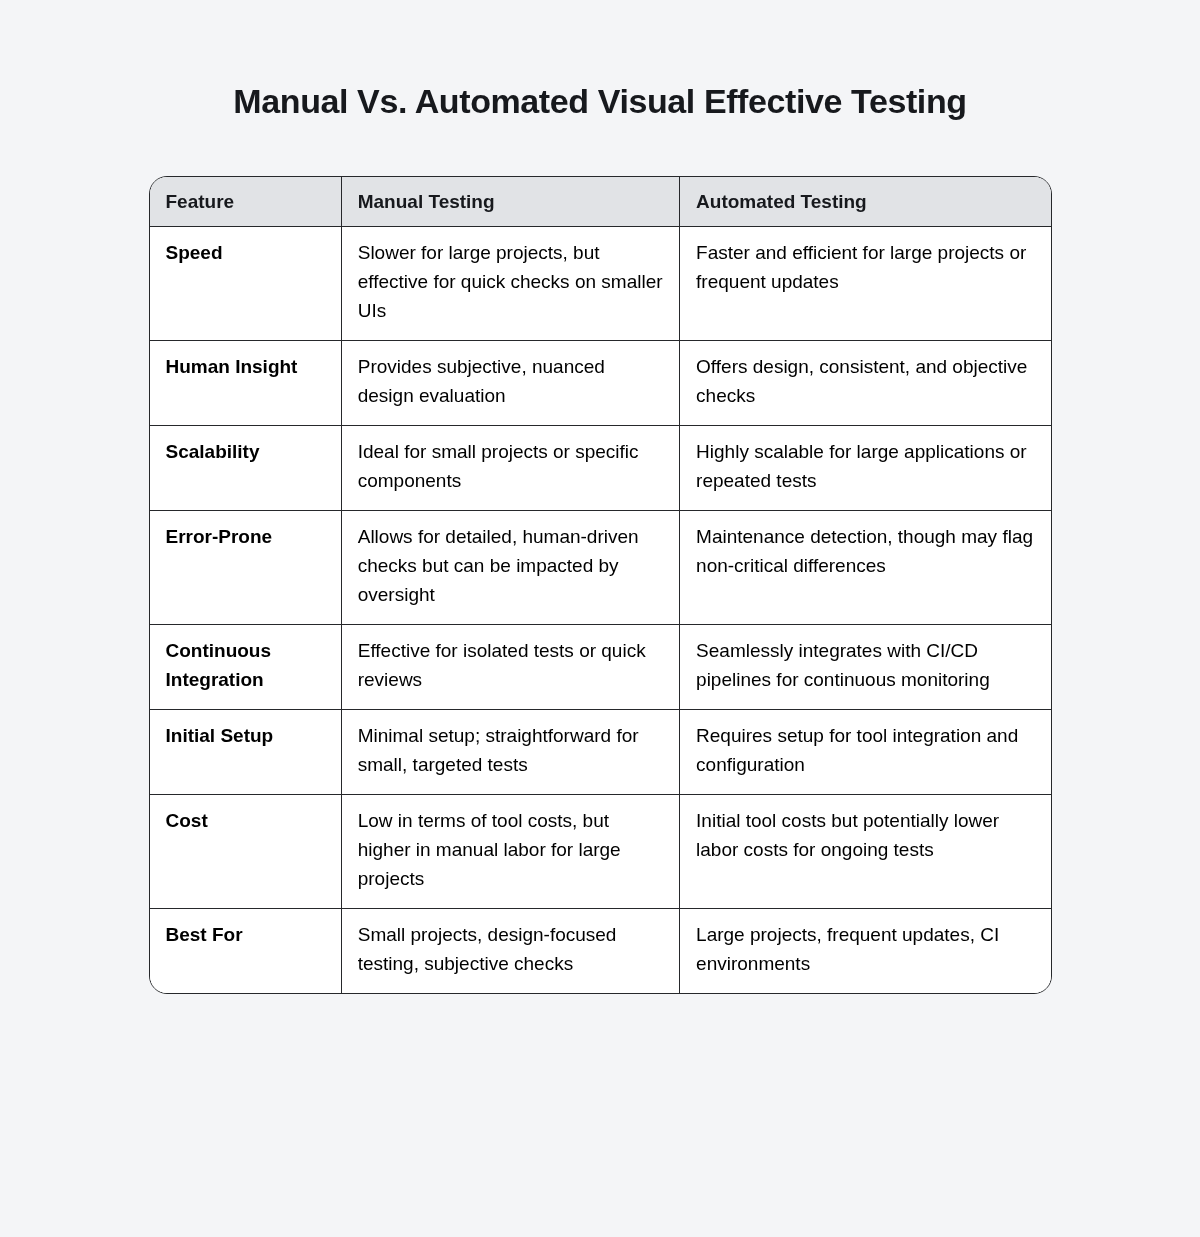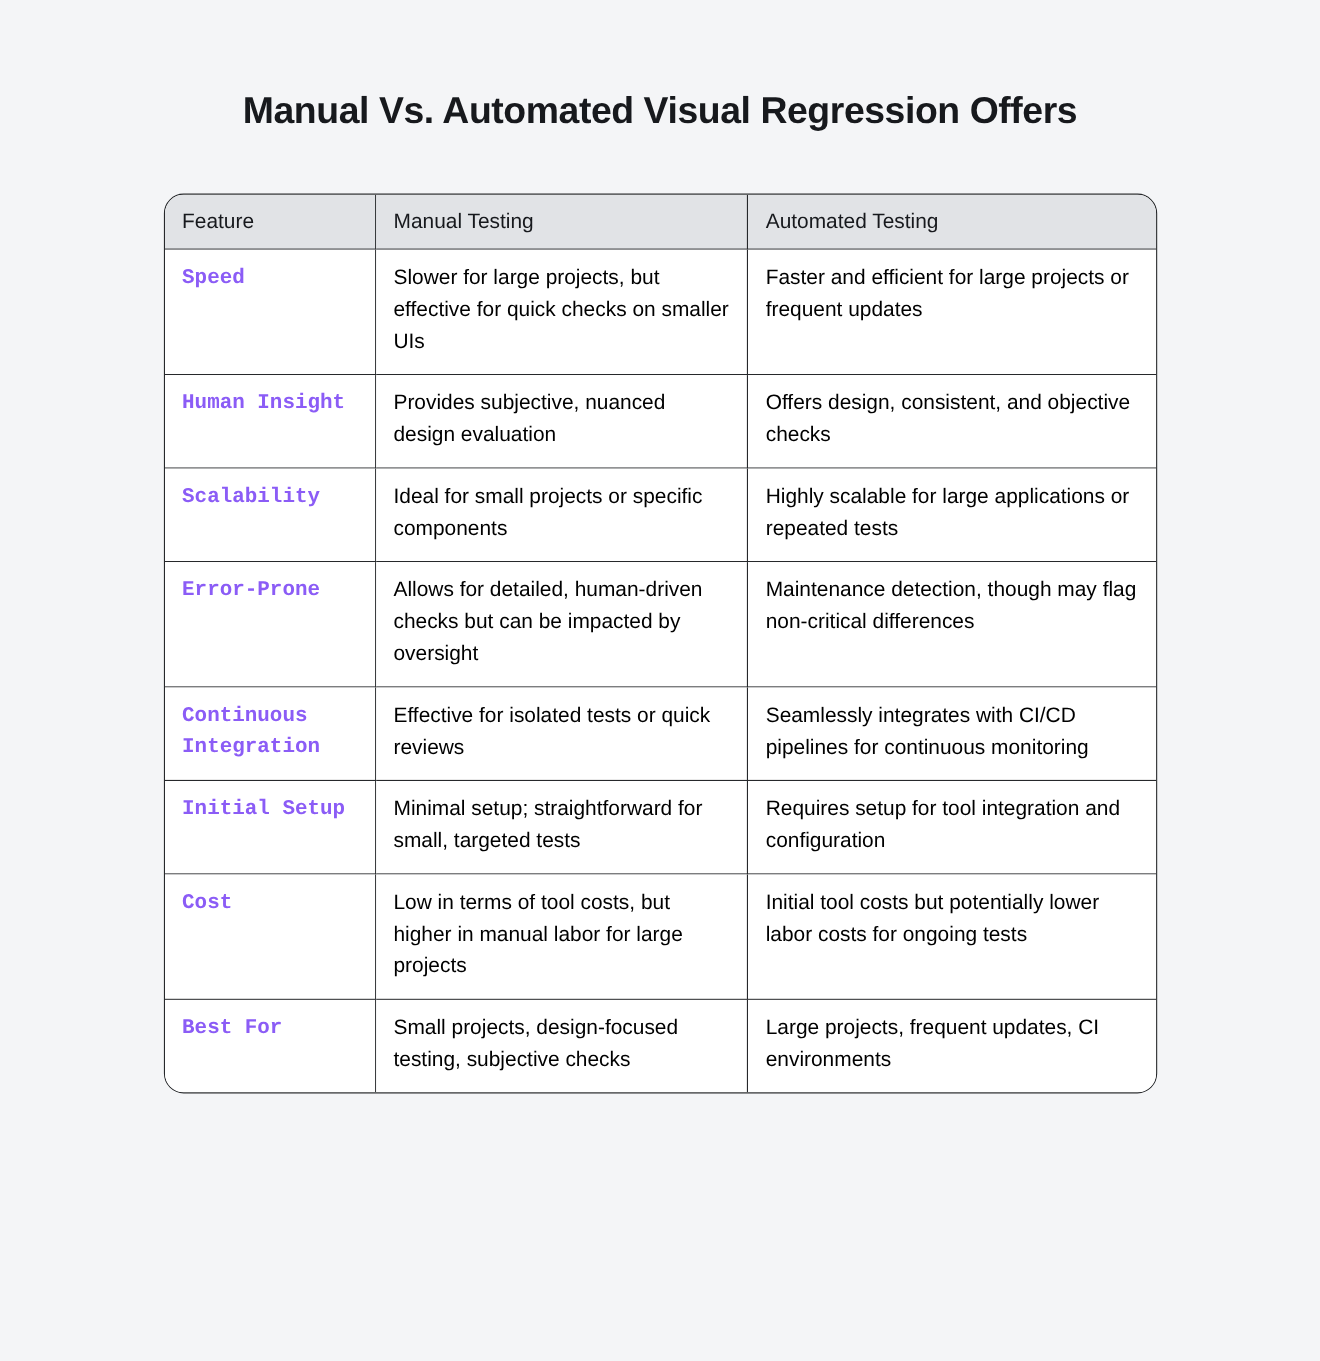--- a/index.html
+++ b/index.html
@@ -46,42 +46,41 @@
     text-align: left;
     vertical-align: top;
   }
   th:last-child, td:last-child { border-right: none; }
   tbody tr:last-child td { border-bottom: none; }
   thead th {
     background: #E1E3E6;
     height: 50px;
     vertical-align: middle;
     font-size: 19px;
-    font-weight: 400;
+    font-weight: 700;
     color: #17191D;
     padding: 0 12px 0 16px;
   }
   tbody td {
     font-size: 19px;
     line-height: 29px;
     color: #000000;
     padding: 11px 14px 15px 16px;
     background: #FFFFFF;
   }
   tbody td.feature {
     font-weight: 700;
-    color: #8b5cf6;
+    color: #000000;
     padding-right: 10px;
-    font-family: Liberation Mono, monospace;
   }
 </style>
 </head>
 <body>
 
-<h1 class="page-title">Manual Vs. Automated Visual Regression Offers</h1>
+<h1 class="page-title">Manual Vs. Automated Visual Effective Testing</h1>
 
 <div class="table-wrap">
   <table class="compare">
     <colgroup>
       <col class="c-feature">
       <col class="c-manual">
       <col class="c-automated">
     </colgroup>
     <thead>
       <tr>

